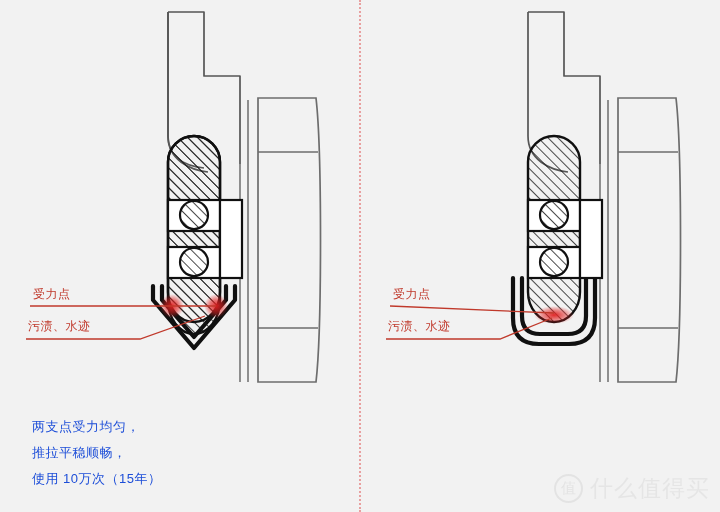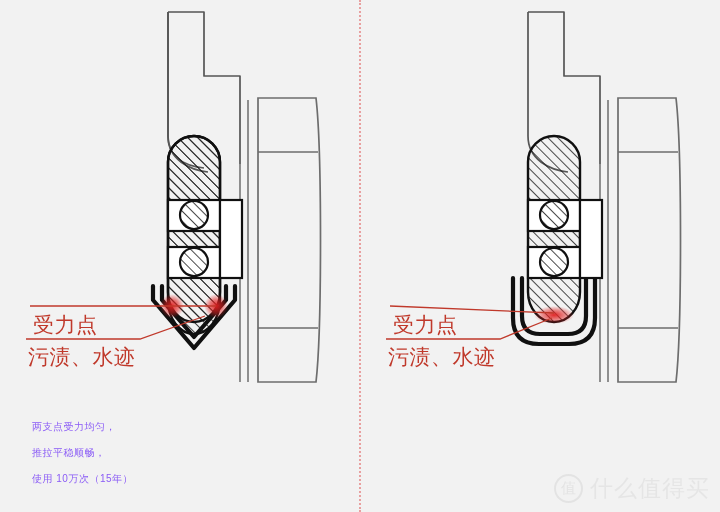--- a/index.html
+++ b/index.html
@@ -38,36 +38,35 @@
   .svg-layer {
     position: absolute;
     left: 0;
     top: 0;
     width: 360px;
     height: 512px;
   }
 
   .caption {
     position: absolute;
-    color: #8b5cf6;
-    font-size: 10px;
+    color: #1d4ed8;
+    font-size: 13px;
     line-height: 26px;
     letter-spacing: 0.5px;
     white-space: pre;
   }
   #caption-left  { left: 32px; top: 414px; }
   #caption-right { left: 33px; top: 414px; }
 
   .label-red {
     position: absolute;
     color: #c0392b;
-    font-size: 21px;
+    font-size: 12px;
     letter-spacing: 0.5px;
     white-space: nowrap;
-    margin-top: 25px;
   }
   .lbl-force-l { left: 33px; top: 286px; }
   .lbl-stain-l { left: 28px; top: 318px; }
   .lbl-force-r { left: 33px; top: 286px; }
   .lbl-stain-r { left: 28px; top: 318px; }
 
   #watermark {
     position: absolute;
     right: 10px;
     bottom: 8px;

